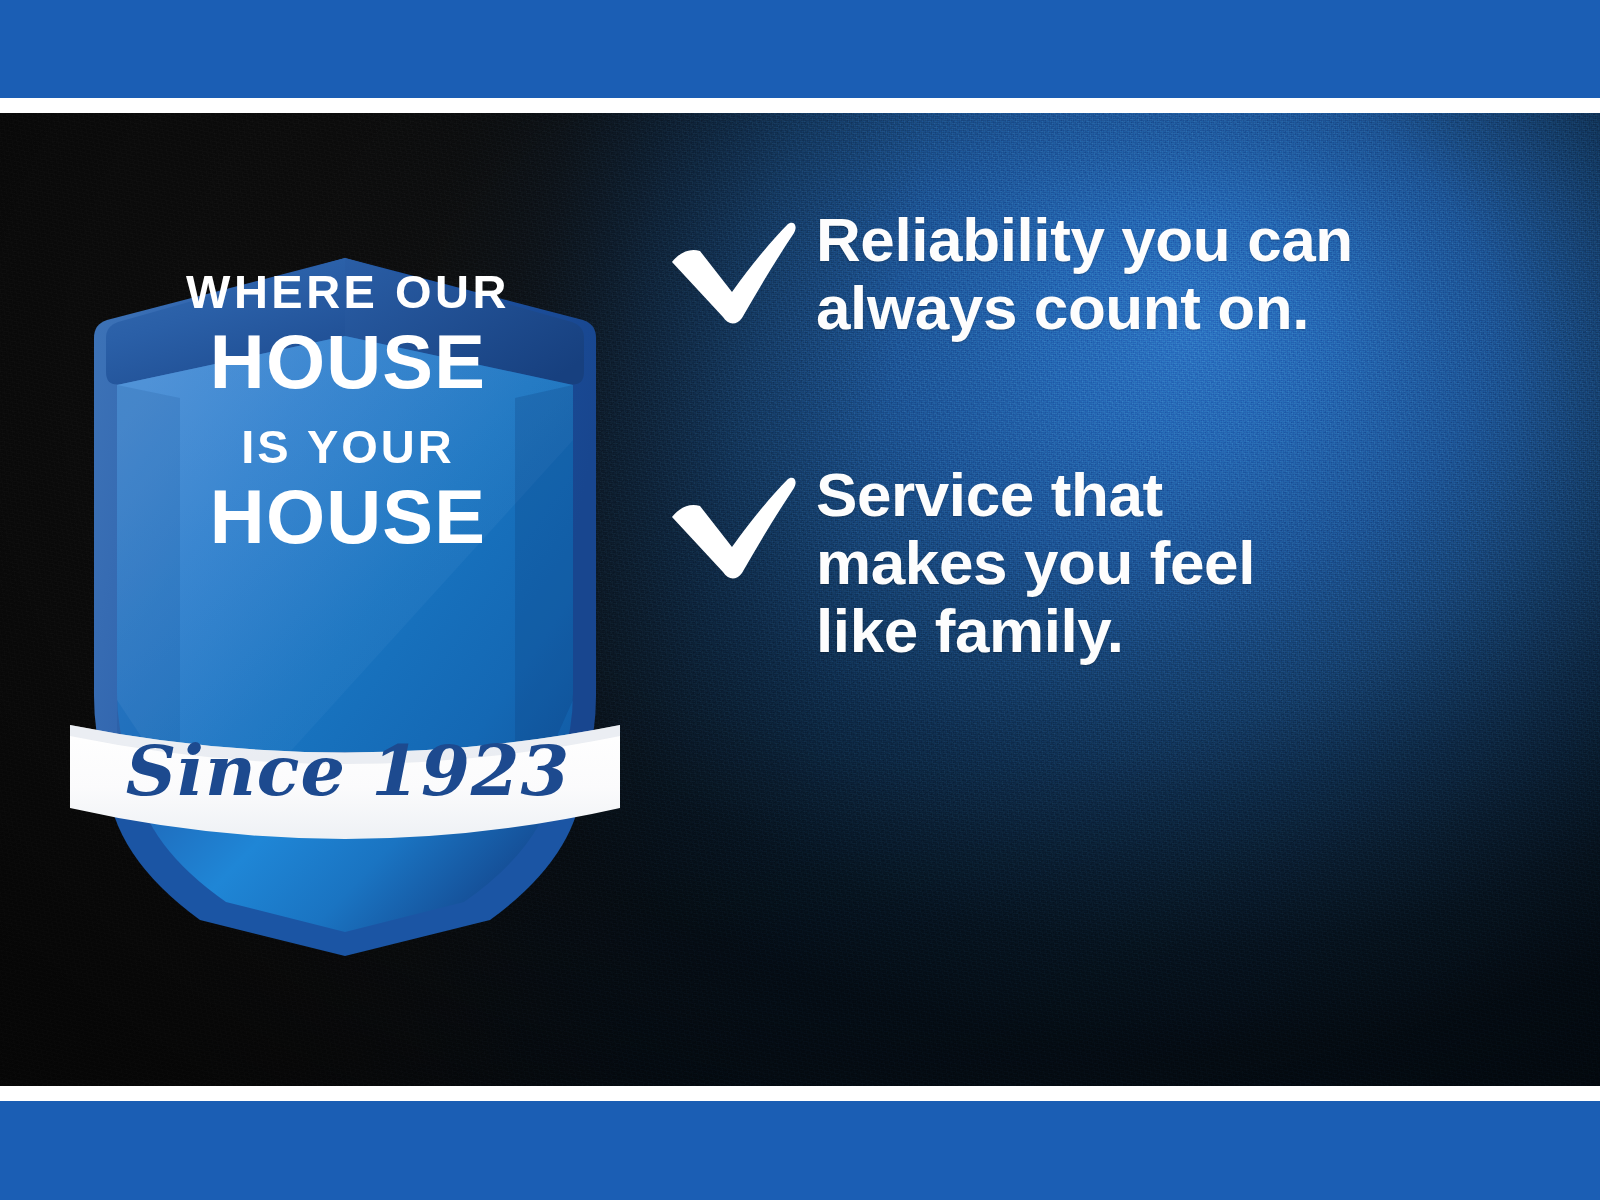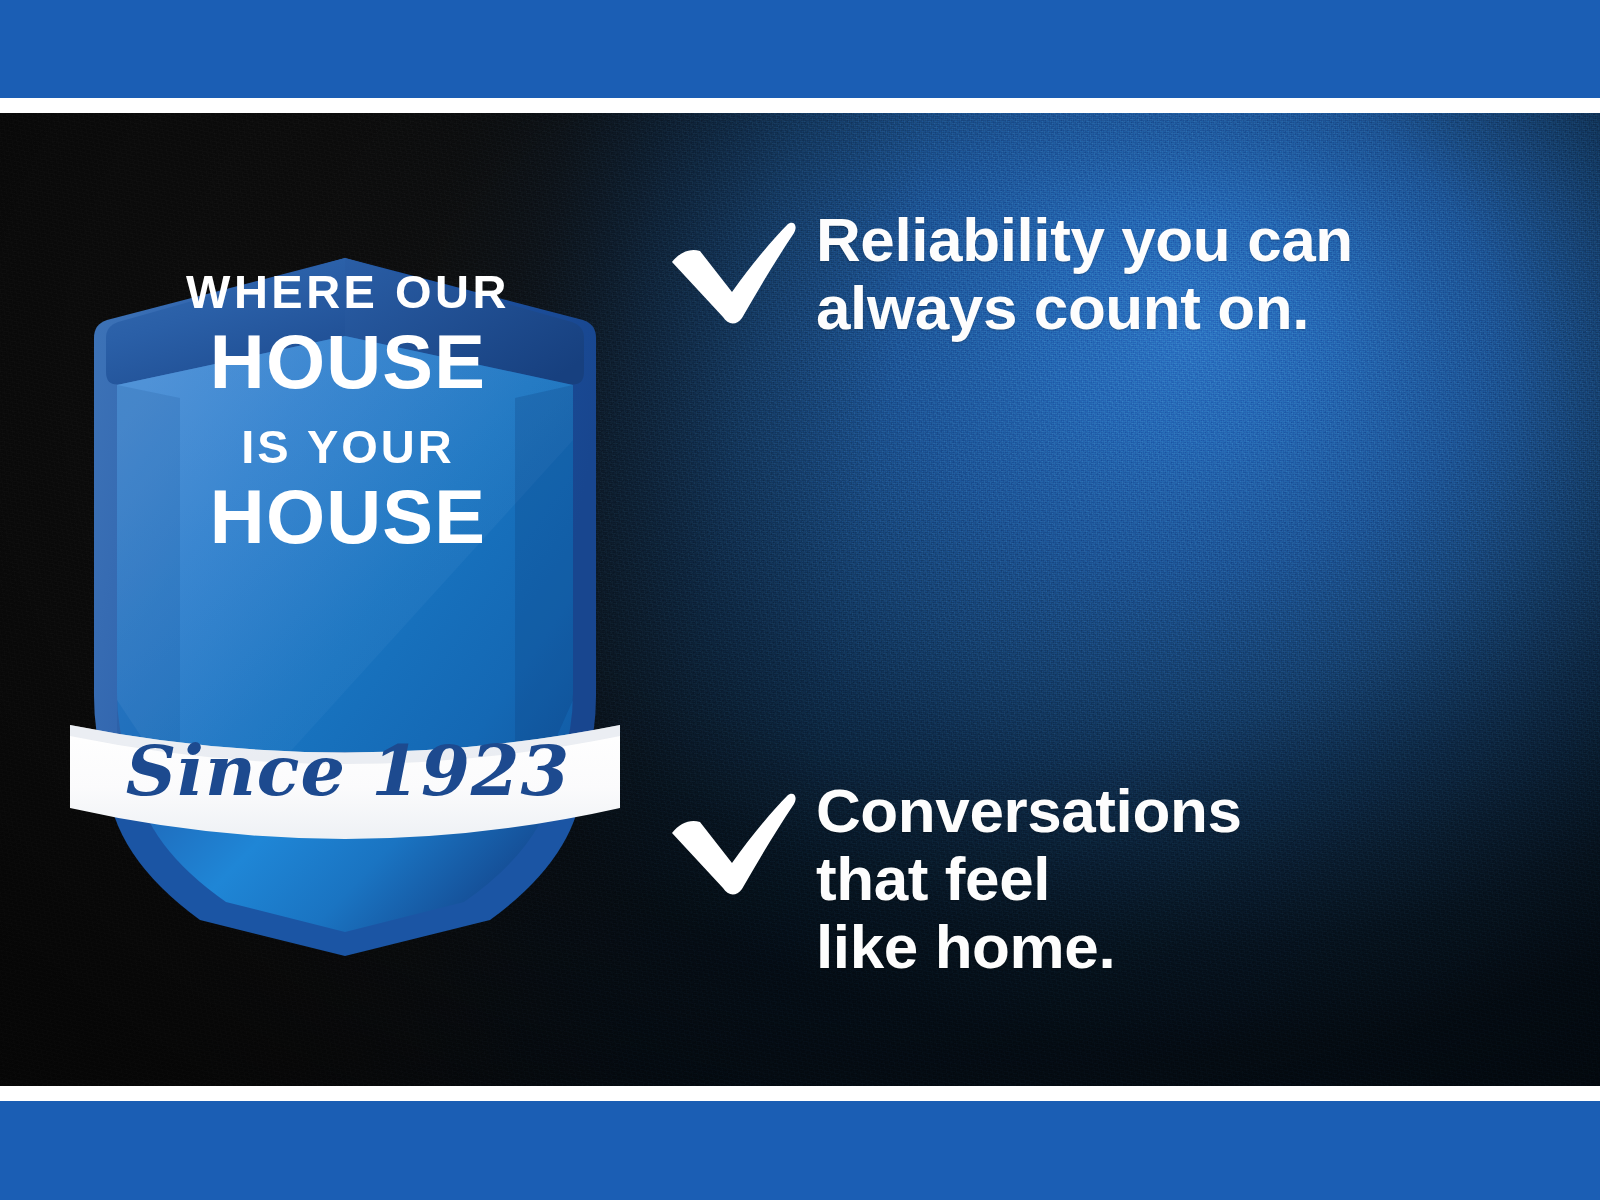--- a/index.html
+++ b/index.html
@@ -332,32 +332,32 @@
         <svg width="132" height="118" viewBox="0 0 132 118" xmlns="http://www.w3.org/2000/svg">
           <path d="M 6 54 C 14 44 24 40 34 43 L 66 84 C 86 56 106 32 122 16
                    C 128 12 132 18 128 25 C 110 52 92 82 76 110
                    C 70 118 62 117 57 109 Z" fill="#ffffff"></path>
         </svg>
       </div>
       <div class="bullet-text">Reliability you can
 always count on.</div>
     </div>
 
-
-    <div class="bullet b3">
+    <div class="bullet b2">
       <div class="check-wrap">
         <svg width="132" height="118" viewBox="0 0 132 118" xmlns="http://www.w3.org/2000/svg">
           <path d="M 6 54 C 14 44 24 40 34 43 L 66 84 C 86 56 106 32 122 16
                    C 128 12 132 18 128 25 C 110 52 92 82 76 110
                    C 70 118 62 117 57 109 Z" fill="#ffffff"></path>
         </svg>
       </div>
-      <div class="bullet-text">Conversations
-that feel
-like home.</div>
+      <div class="bullet-text">Service that
+makes you feel
+like family.</div>
     </div>
+
 
   </div>
 
   <div class="band-gap band-gap-bottom"></div>
   <div class="band band-bottom"></div>
 
 </div>
 
 </body></html>

